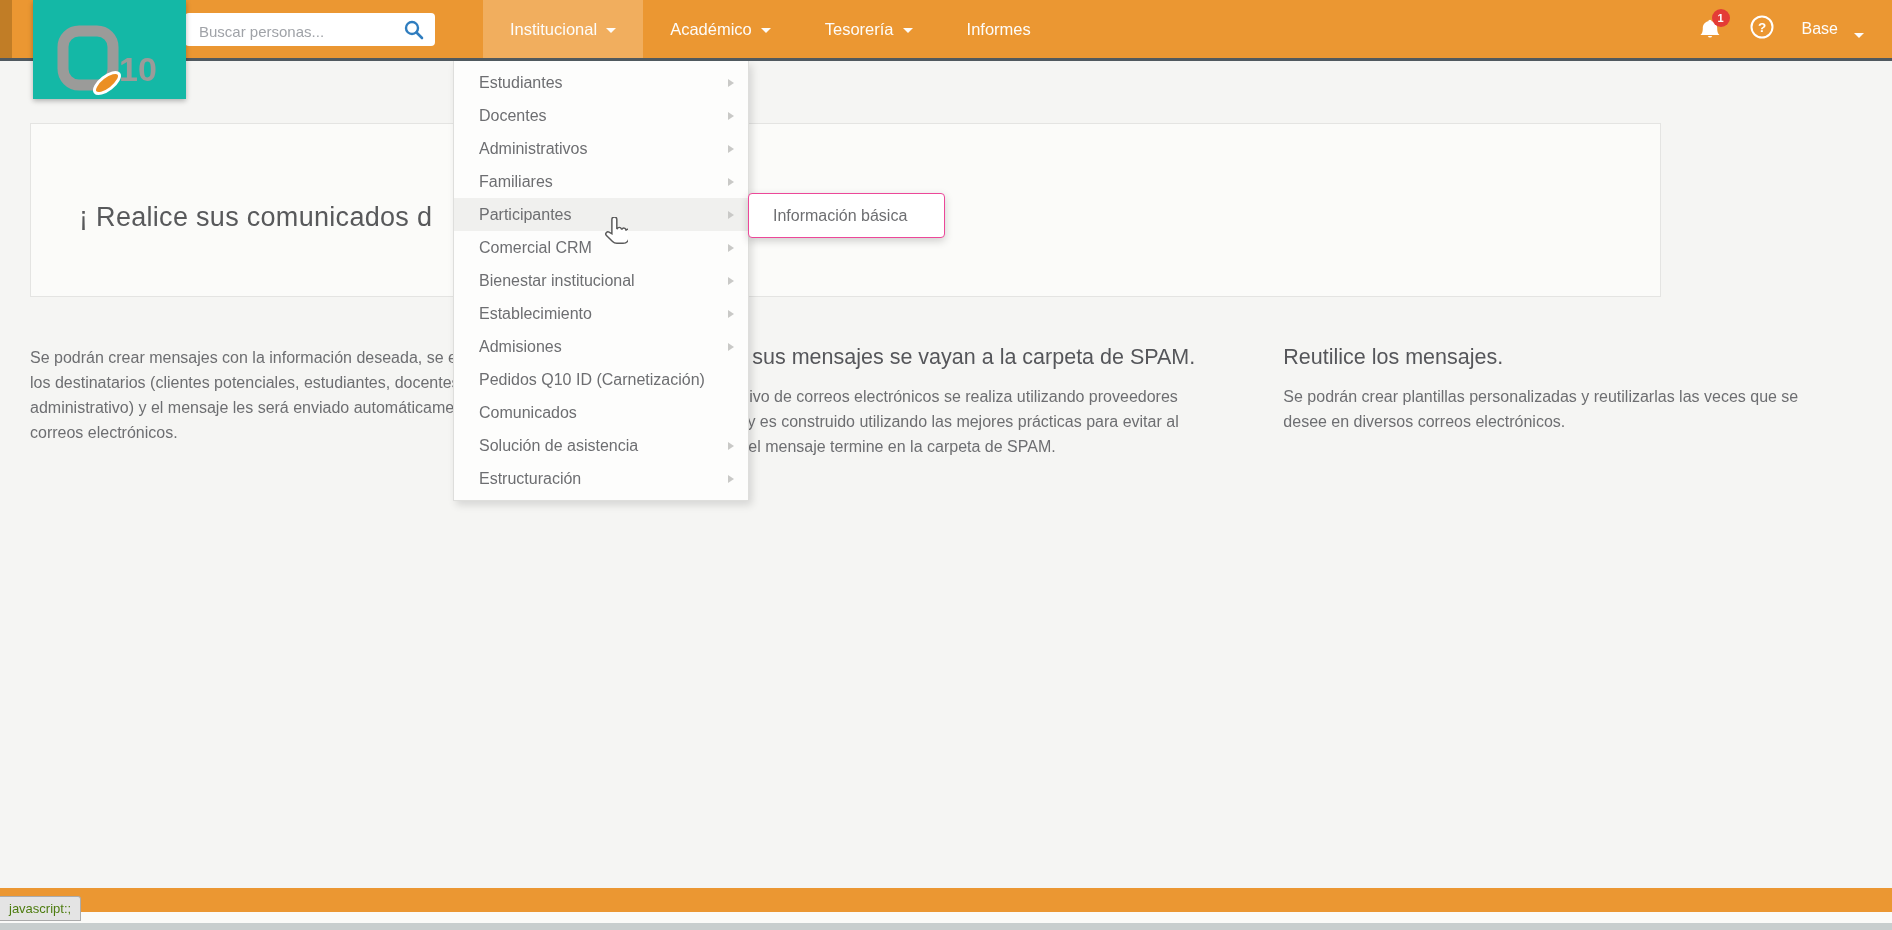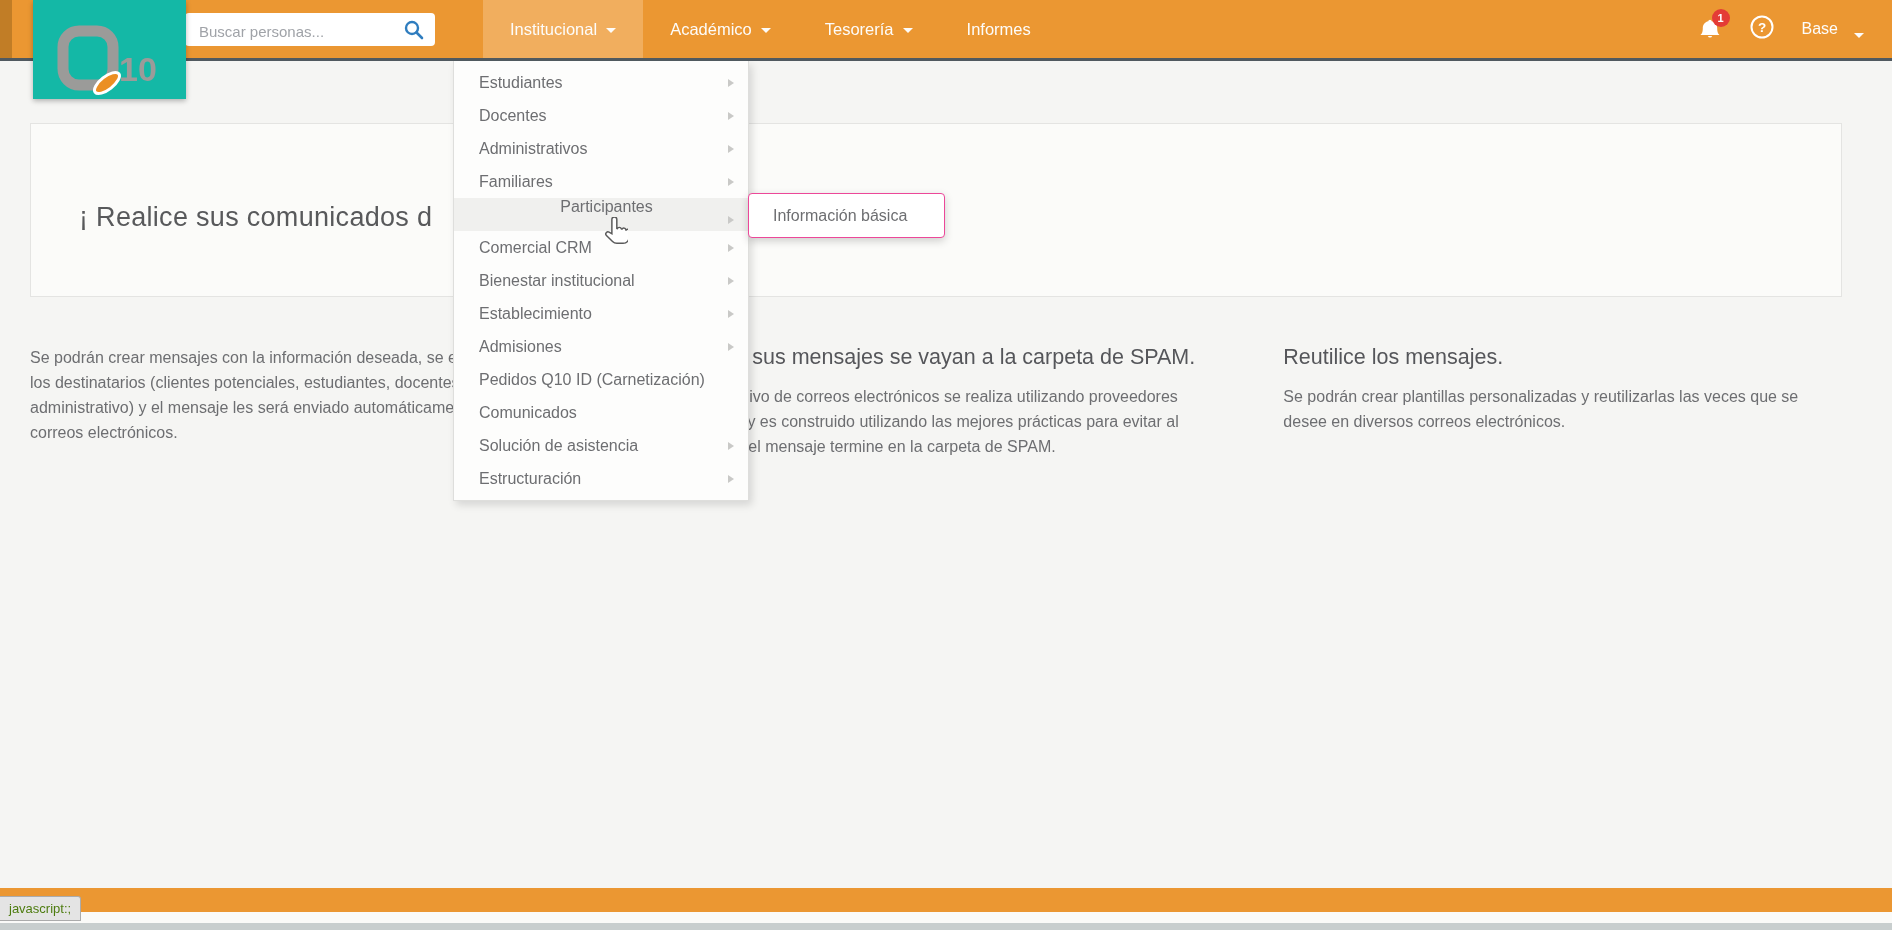--- a/index.html
+++ b/index.html
@@ -57,36 +57,36 @@
   
   .dropdown {
     position:absolute; left:453px; top:61px; width:296px;
     background:#FDFDFC; border:1px solid #DEDEDC; border-top:none;
     box-shadow:3px 4px 8px rgba(0,0,0,.13); padding:5px 0; z-index:15;
   }
   .menu-item {
     height:33px; display:flex; align-items:center; padding:0 14px 0 25px;
     font-size:16px; color:#6D6E71; cursor:pointer; white-space:nowrap;
   }
-  .menu-item.highlighted { background:#F0F0EE;flex-direction:column; }
+  .menu-item.highlighted { background:#F0F0EE; }
   .arrow-right {
     margin-left:auto; width:0; height:0;
     border-left:6px solid #C9C9C7; border-top:4.5px solid transparent; border-bottom:4.5px solid transparent;
   }
   .submenu {
     position:absolute; left:748px; top:193px; width:197px; height:45px;
     background:#ffffff; border:1px solid #ec4899; border-radius:4px;
     box-shadow:0 3px 8px rgba(0,0,0,.18); display:flex; align-items:center;
     padding-left:24px; font-size:16px; color:#6D6E71; z-index:16; cursor:pointer; white-space:nowrap;
   }
   .cursor-hand { position:absolute; left:604px; top:217px; z-index:17; pointer-events:none; }
 
   
   .banner {
-    position:absolute; left:30px; top:123px; width:1812px; height:174px;
+    position:absolute; left:30px; top:123px; width:1631px; height:174px;
     background:#FBFBF9; border:1px solid #E4E4E2; z-index:1;
   }
   .banner h1 {
     position:absolute; left:48px; top:78px; font-size:27px; font-weight:400;
     color:#58595B; white-space:nowrap; letter-spacing:.3px;
   }
   .features {
     position:absolute; left:30px; top:345px; width:1832px; z-index:1;
     display:grid; grid-template-columns:1fr 1fr 1fr; column-gap:48px;
   }

